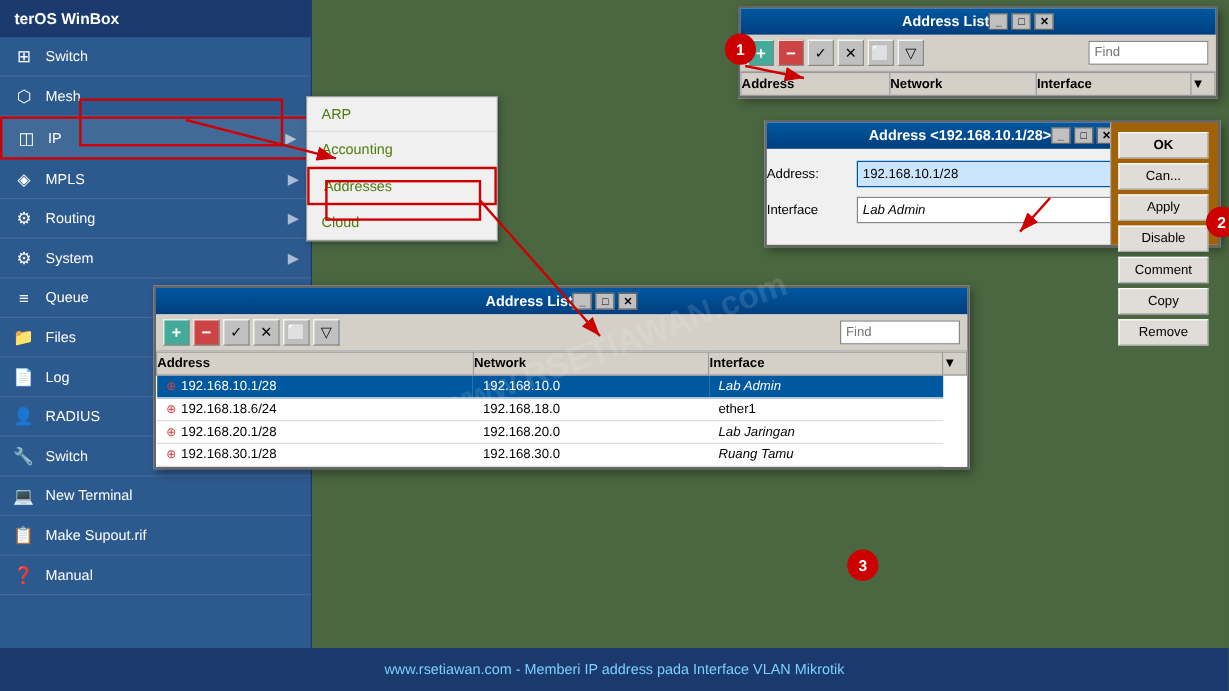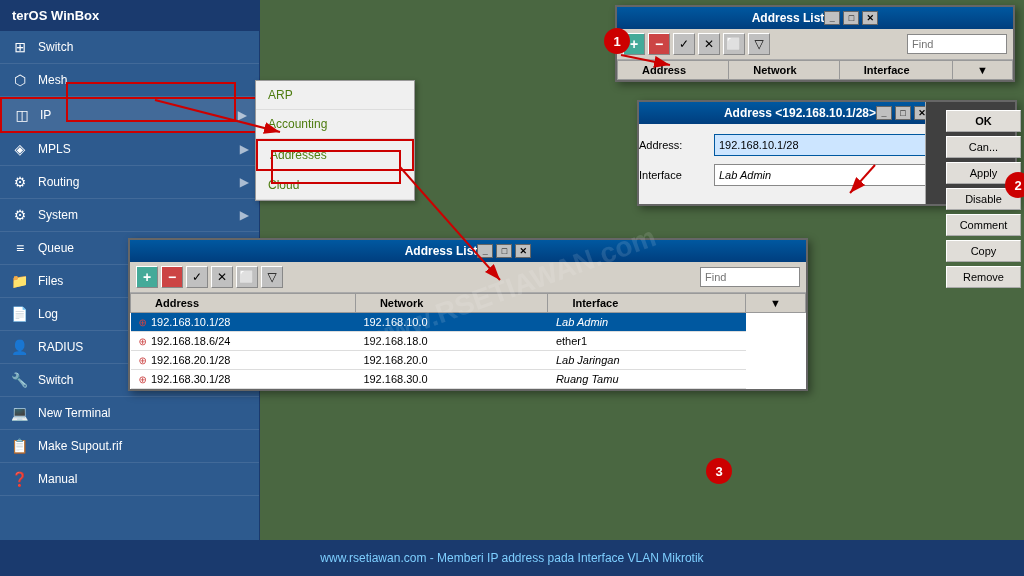--- a/index.html
+++ b/index.html
@@ -153,21 +153,21 @@
 
     
     .addr-table {
       width: 100%;
       border-collapse: collapse;
       background: white;
     }
     .addr-table th {
       background: #d4d0c8;
       border: 1px solid #999;
-      padding: 3px 24px;
+      padding: 3px 0;
       text-align: left;
       font-size: 11px;
       font-weight: bold;
       cursor: pointer;
     }
     .addr-table td {
       border-bottom: 1px solid #ddd;
       padding: 3px 8px;
       font-size: 11px;
     }
@@ -247,23 +247,23 @@
       font-size: 10px;
     }
 
     
     .btn-panel {
       position: absolute;
       right: 0;
       top: 0;
       width: 90px;
       bottom: 0;
-      background: #404040;
+      background: #a16207;
       border-left: 1px solid #aaa;
-      padding: 8px 20px;
+      padding: 8px 6px;
       display: flex;
       flex-direction: column;
       gap: 4px;
     }
     .panel-btn {
       width: 75px;
       padding: 4px 8px;
       background: #e0ddd8;
       border: 1px solid #aaa;
       border-top-color: #fff;

